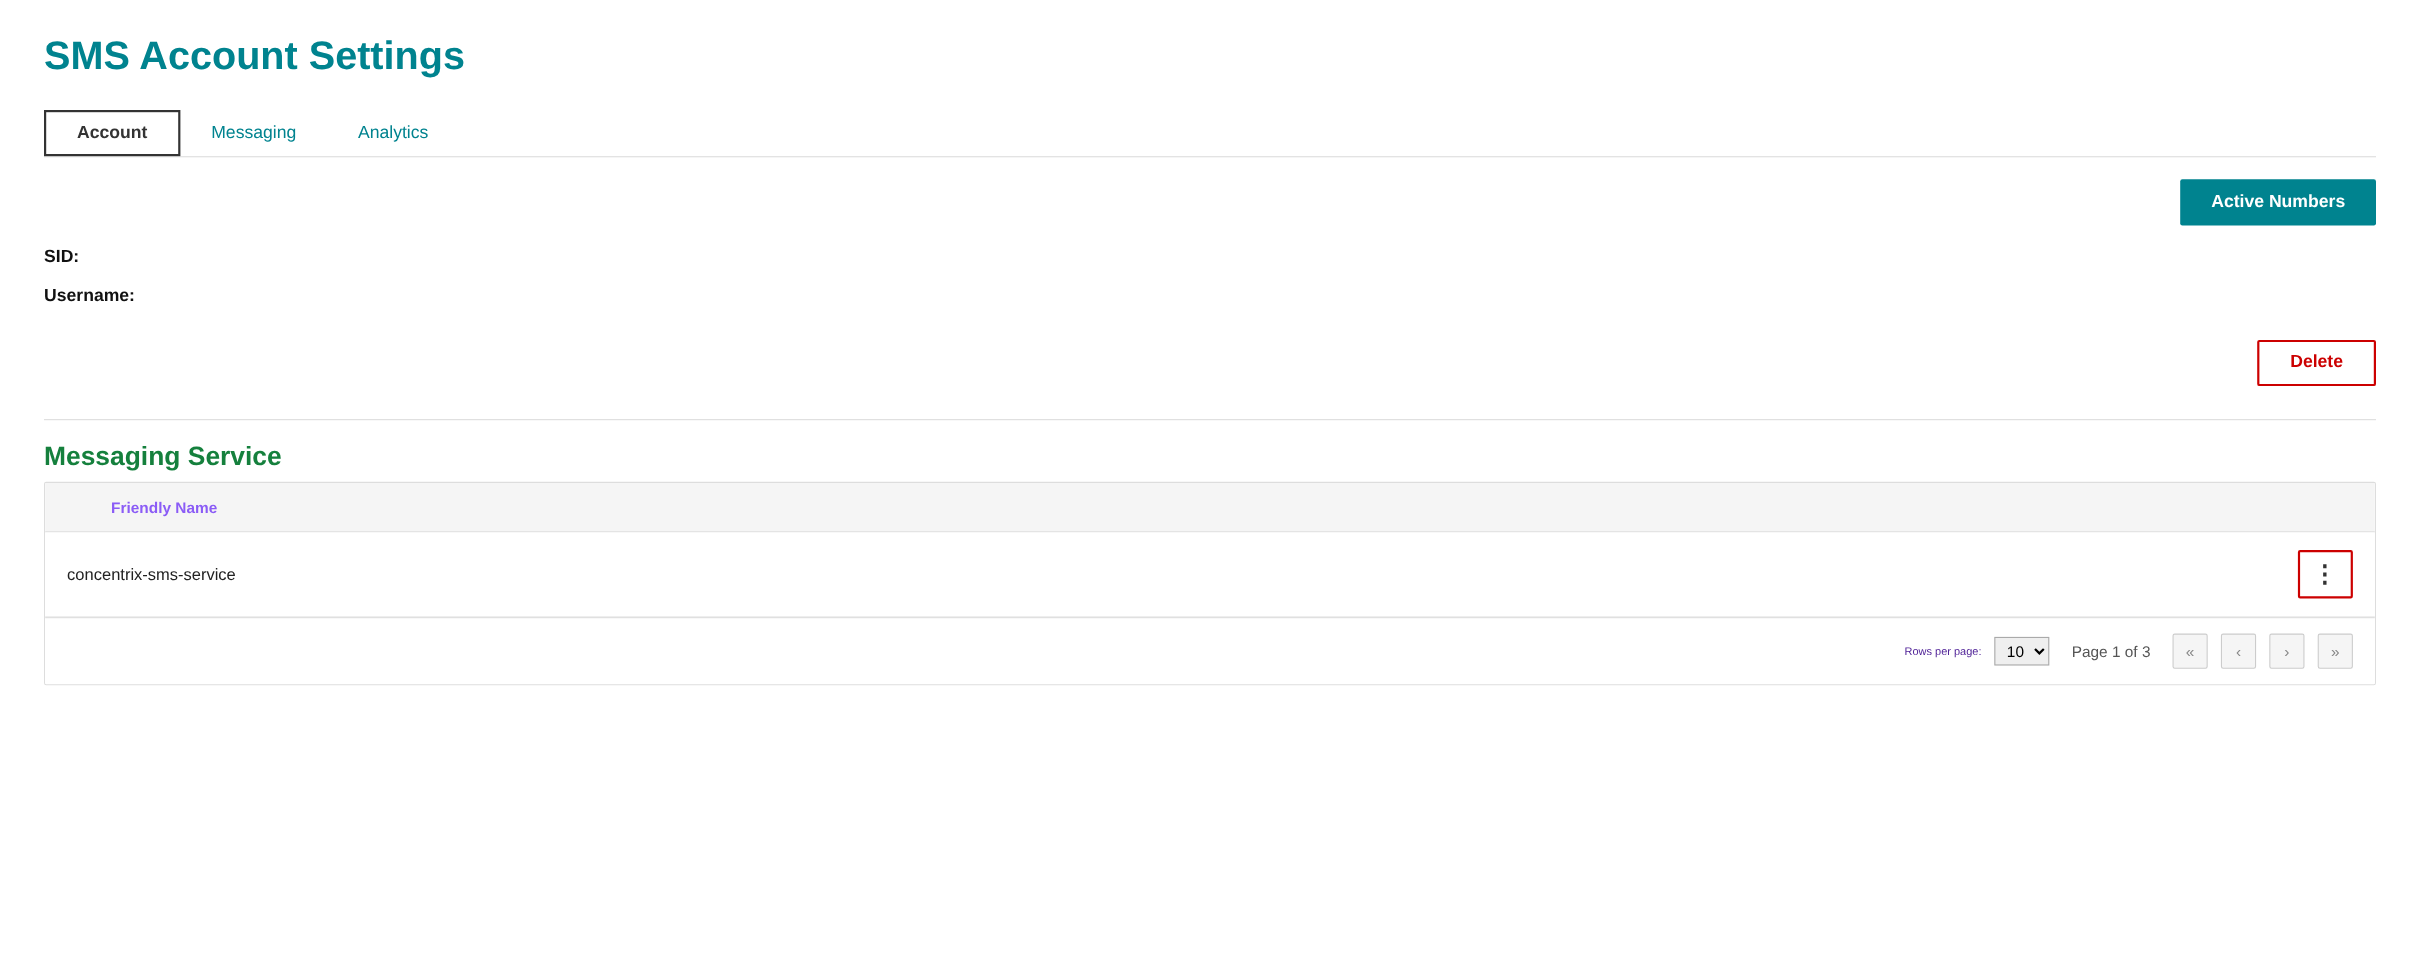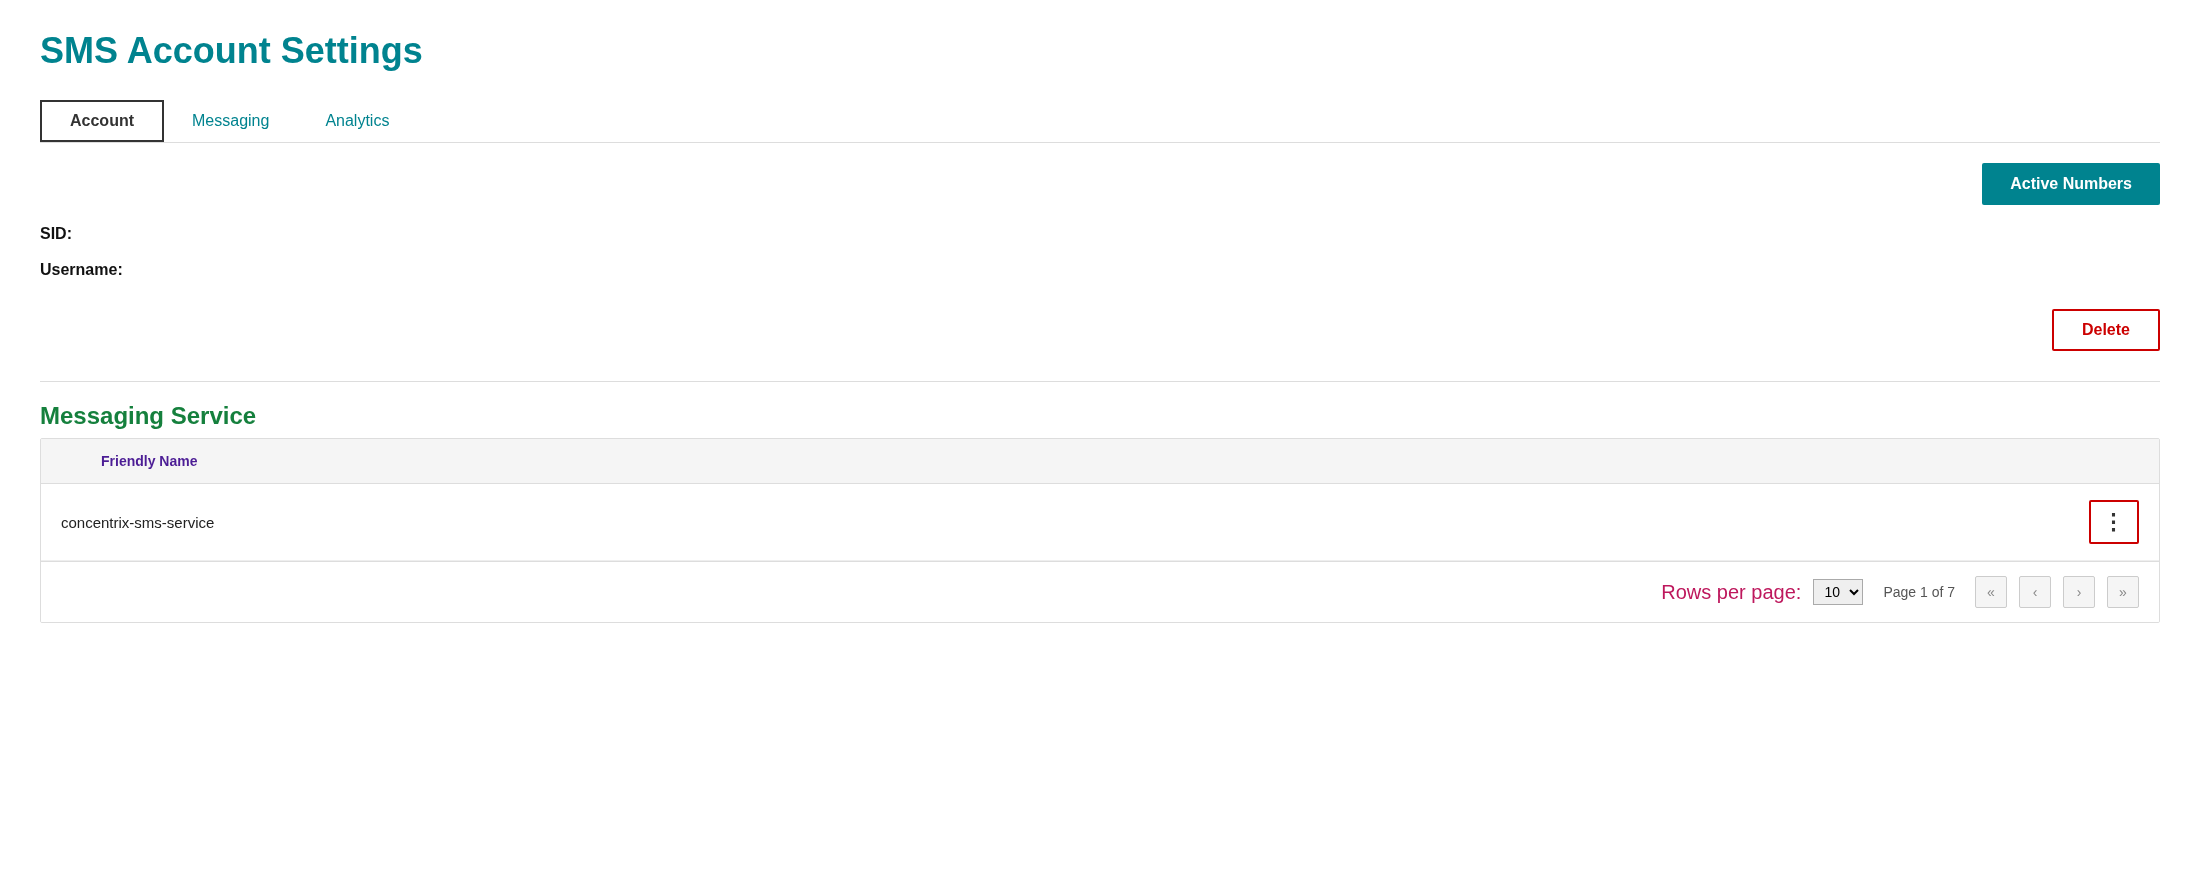--- a/index.html
+++ b/index.html
@@ -118,21 +118,21 @@
     .table-header {
       display: flex;
       background: #f5f5f5;
       border-bottom: 1px solid #ddd;
       padding: 14px 20px;
     }
 
     .table-header-cell {
       font-size: 14px;
       font-weight: bold;
-      color: #4c1d95;
+      color: #8b5cf6;
       flex: 1;
       padding-left: 40px;
     }
 
     .table-row {
       display: flex;
       align-items: center;
       padding: 16px 20px;
       border-bottom: 1px solid #eee;
       background: #fff;
@@ -170,22 +170,22 @@
       display: flex;
       align-items: center;
       justify-content: flex-end;
       padding: 14px 20px;
       gap: 12px;
       border-top: 1px solid #ddd;
       background: #fff;
     }
 
     .rows-per-page-label {
-      font-size: 20px;
-      color: #be185d;
+      font-size: 10px;
+      color: #4c1d95;
     }
 
     .rows-per-page-select {
       border: 1px solid #aaa;
       padding: 3px 6px;
       font-size: 14px;
       cursor: pointer;
     }
 
     .page-info {
@@ -258,21 +258,21 @@
         </div>
       </div>
 
       <div class="pagination-row">
         <span class="rows-per-page-label">Rows per page:</span>
         <select class="rows-per-page-select">
           <option>10</option>
           <option>25</option>
           <option>50</option>
         </select>
-        <span class="page-info">Page 1 of 7</span>
+        <span class="page-info">Page 1 of 3</span>
         <button class="pagination-btn">«</button>
         <button class="pagination-btn">‹</button>
         <button class="pagination-btn">›</button>
         <button class="pagination-btn">»</button>
       </div>
 
     </div>
   </div>
 
 </div>

